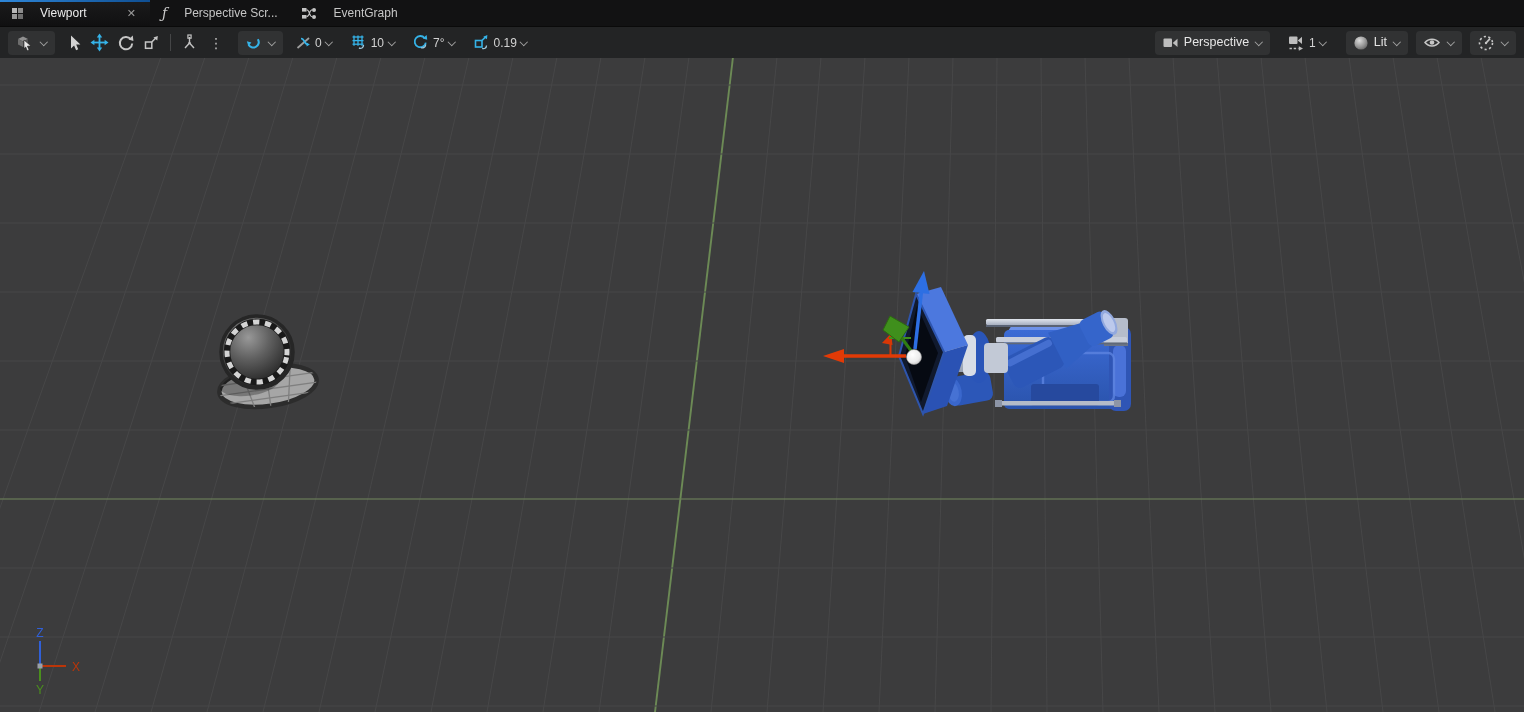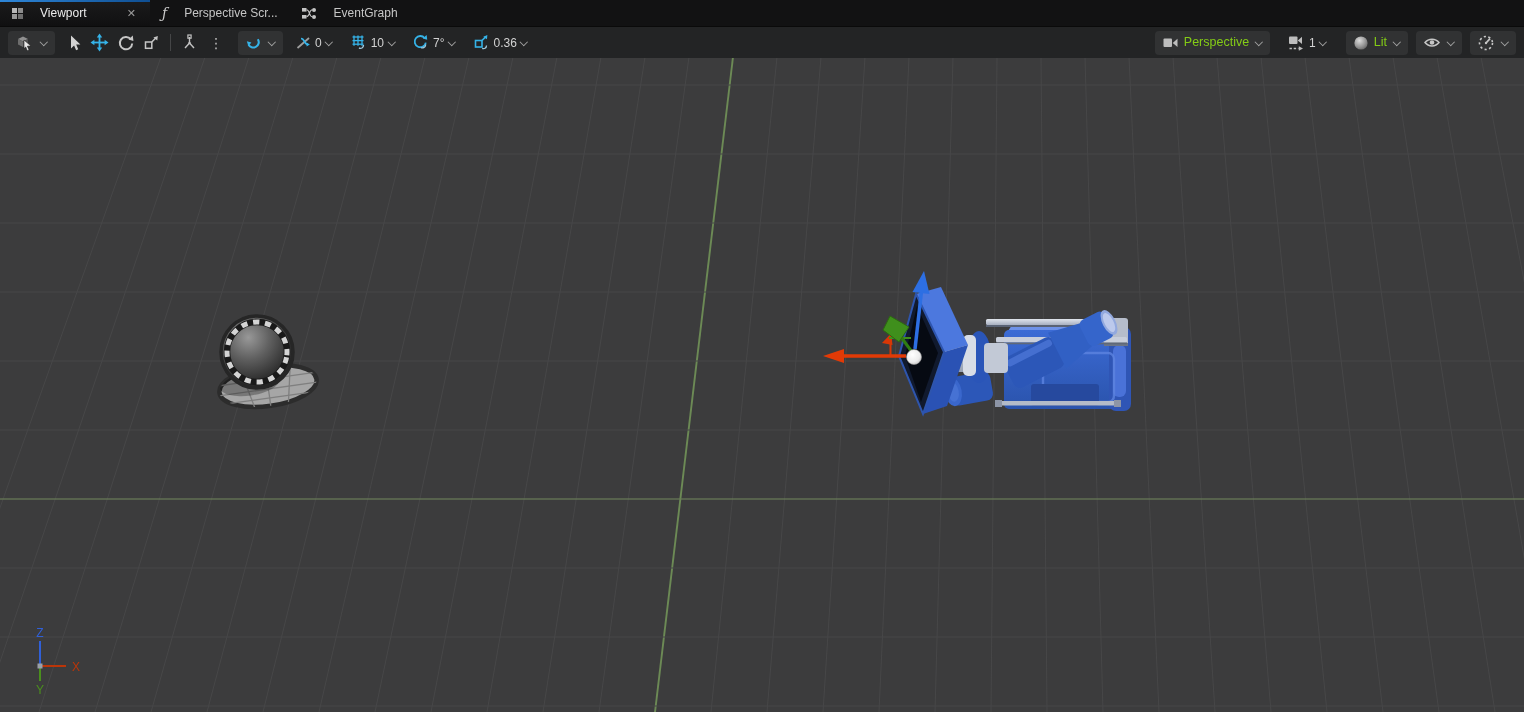--- a/index.html
+++ b/index.html
@@ -26,21 +26,21 @@
   
   .toolbar{position:relative;z-index:3;height:31px;background:#232425;
            display:flex;align-items:center;justify-content:space-between;
            padding:0 8px;border-top:1px solid #0a0a0a;}
   .tb-group{display:flex;align-items:center;}
   .icon-btn{display:flex;align-items:center;gap:3px;height:24px;padding:0 4px;border-radius:3px;}
   .pill{background:#313233;border-radius:4px;height:24px;padding:0 7px;
         display:flex;align-items:center;gap:5px;}
   .tb-sep{width:1px;height:17px;background:#454647;margin:0 6px;}
   .tb-val{color:#d2d2d2;font-size:12px;line-height:1;}
-  .tb-label{color:#84cc16;font-size:12.5px;line-height:1;}
+  .tb-label{color:#e5e5e5;font-size:12.5px;line-height:1;}
   .ellipsis{color:#bdbdbd;font-size:14px;letter-spacing:0;padding:0 3px;}
   .chev{width:9px;height:9px;position:relative;display:inline-block;flex:0 0 auto;}
   .chev::before{content:"";position:absolute;left:1.5px;top:1px;width:4.5px;height:4.5px;
         border-right:1.4px solid #a6a6a6;border-bottom:1.4px solid #a6a6a6;
         transform:rotate(45deg);}
   .ml6{margin-left:6px;} .ml14{margin-left:14px;} .ml8{margin-left:8px;}
 
   
   .scene{position:absolute;inset:0;z-index:1;}
 </style>
@@ -185,21 +185,21 @@
         <span class="chev"></span>
       </div>
 
       <div class="icon-btn ml8">
         <svg width="18" height="17" viewBox="0 0 18 17">
           <rect x="2.5" y="6.5" width="6.5" height="6.5" fill="none" stroke="#35b3e8" stroke-width="1.6"></rect>
           <line x1="9" y1="6.5" x2="12.6" y2="2.9" stroke="#35b3e8" stroke-width="1.6"></line>
           <polygon points="14.4,1 13.9,5.2 10.3,2.7" fill="#35b3e8"></polygon>
           <path d="M13.5,11.5 C13.5,14.3 11,15.2 9.2,14.3" stroke="#9fc9de" stroke-width="1.3" fill="none"></path>
         </svg>
-        <span class="tb-val">0.36</span>
+        <span class="tb-val">0.19</span>
         <span class="chev"></span>
       </div>
     </div>
 
     <div class="tb-group">
       <div class="pill">
         <svg width="17" height="17" viewBox="0 0 17 17">
           <rect x="1.5" y="4.5" width="8.5" height="8.5" rx="1" fill="#bdbdbd"></rect>
           <polygon points="15.5,4.8 15.5,13 10.7,8.9" fill="#bdbdbd"></polygon>
         </svg>

